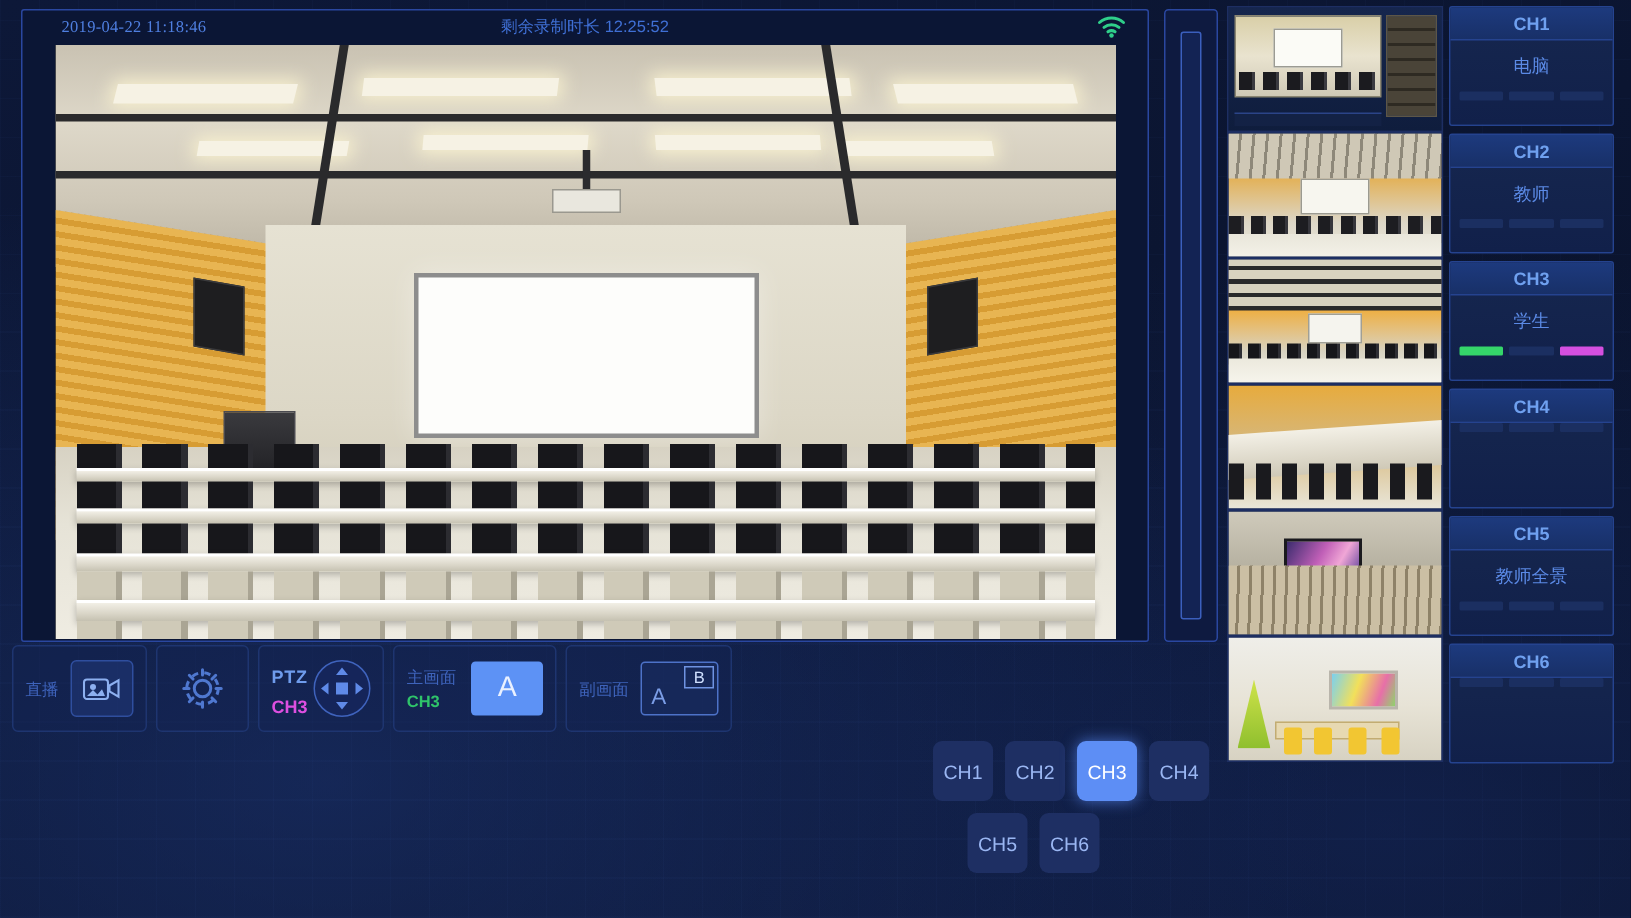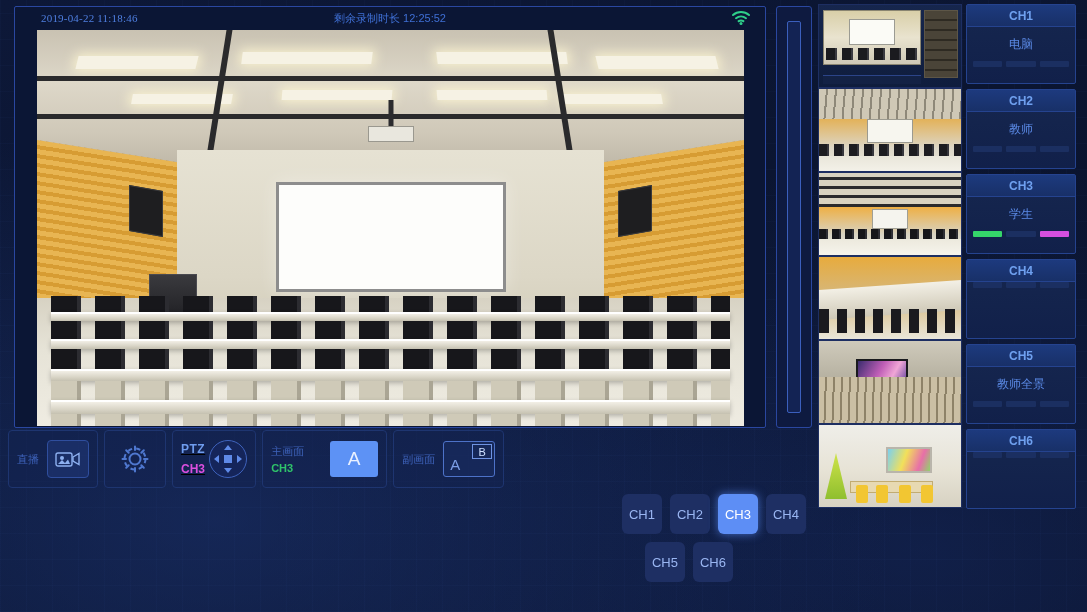--- a/index.html
+++ b/index.html
@@ -291,21 +291,21 @@
     width: 44px; height: 44px; border-radius: 50%;
     background: radial-gradient(circle at 40% 35%, #86b3ff 0%, #5d92f5 60%, #4d81ec 100%);
     display: flex; align-items: center; justify-content: center;
     box-shadow: 0 0 14px rgba(90,140,250,.6);
   }
   .tb-plain {
     width: 44px; height: 40px;
     display: flex; align-items: center; justify-content: center;
   }
   .ptz-box {
-    display: flex; align-items: center; gap: 4px; text-decoration: underline;
+    display: flex; align-items: flex-end; gap: 4px;
   }
   .ptz-labels { display: flex; flex-direction: column; gap: 6px; }
   .ptz-ptz { color: #6f9ced; font-size: 12px; font-weight: bold; letter-spacing:.5px; }
   .ptz-ch { color: #dd4fe0; font-size: 12px; font-weight: bold; }
   .ptz-pad {
     width: 38px; height: 38px; border-radius: 50%;
     border: 1px solid #3f63bd; position: relative;
     background: #15255a;
   }
   .ptz-pad .c { position:absolute; left:50%; top:50%; transform:translate(-50%,-50%);
@@ -313,21 +313,21 @@
   .ptz-pad .ar { position:absolute; width:0; height:0; }
   .ptz-pad .up { left:50%; top:4px; transform:translateX(-50%);
     border-left:4px solid transparent;border-right:4px solid transparent;border-bottom:5px solid #5f8ae8; }
   .ptz-pad .dn { left:50%; bottom:4px; transform:translateX(-50%);
     border-left:4px solid transparent;border-right:4px solid transparent;border-top:5px solid #5f8ae8; }
   .ptz-pad .lf { top:50%; left:4px; transform:translateY(-50%);
     border-top:4px solid transparent;border-bottom:4px solid transparent;border-right:5px solid #5f8ae8; }
   .ptz-pad .rt { top:50%; right:4px; transform:translateY(-50%);
     border-top:4px solid transparent;border-bottom:4px solid transparent;border-left:5px solid #5f8ae8; }
 
-  .scene-col { display: flex; flex-direction: column; justify-content: center; gap: 3px; margin-right: 18px; }
+  .scene-col { display: flex; flex-direction: column; justify-content: center; gap: 3px; margin-right: 2px; }
   .scene-ch { color: #2fc46a; font-size: 11px; font-weight: bold; }
   .tile-A {
     width: 48px; height: 36px; border-radius: 3px;
     background: #5d92f5;
     color: #eaf1ff; font-size: 19px;
     display:flex; align-items:center; justify-content:center;
   }
   .tile-AB {
     width: 52px; height: 36px; border: 1px solid #4d72c8; border-radius: 3px;
     position: relative; background: rgba(25,45,100,.5);

